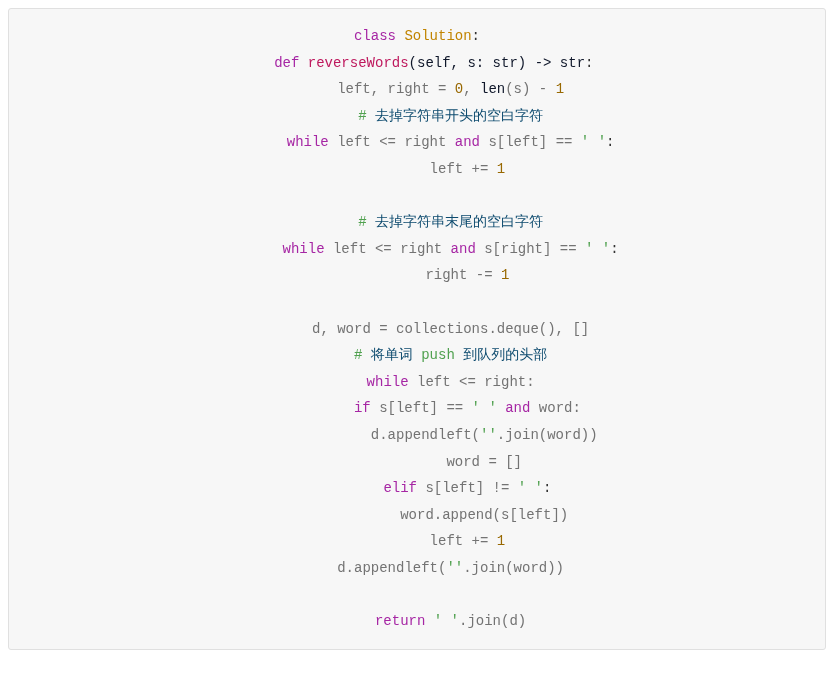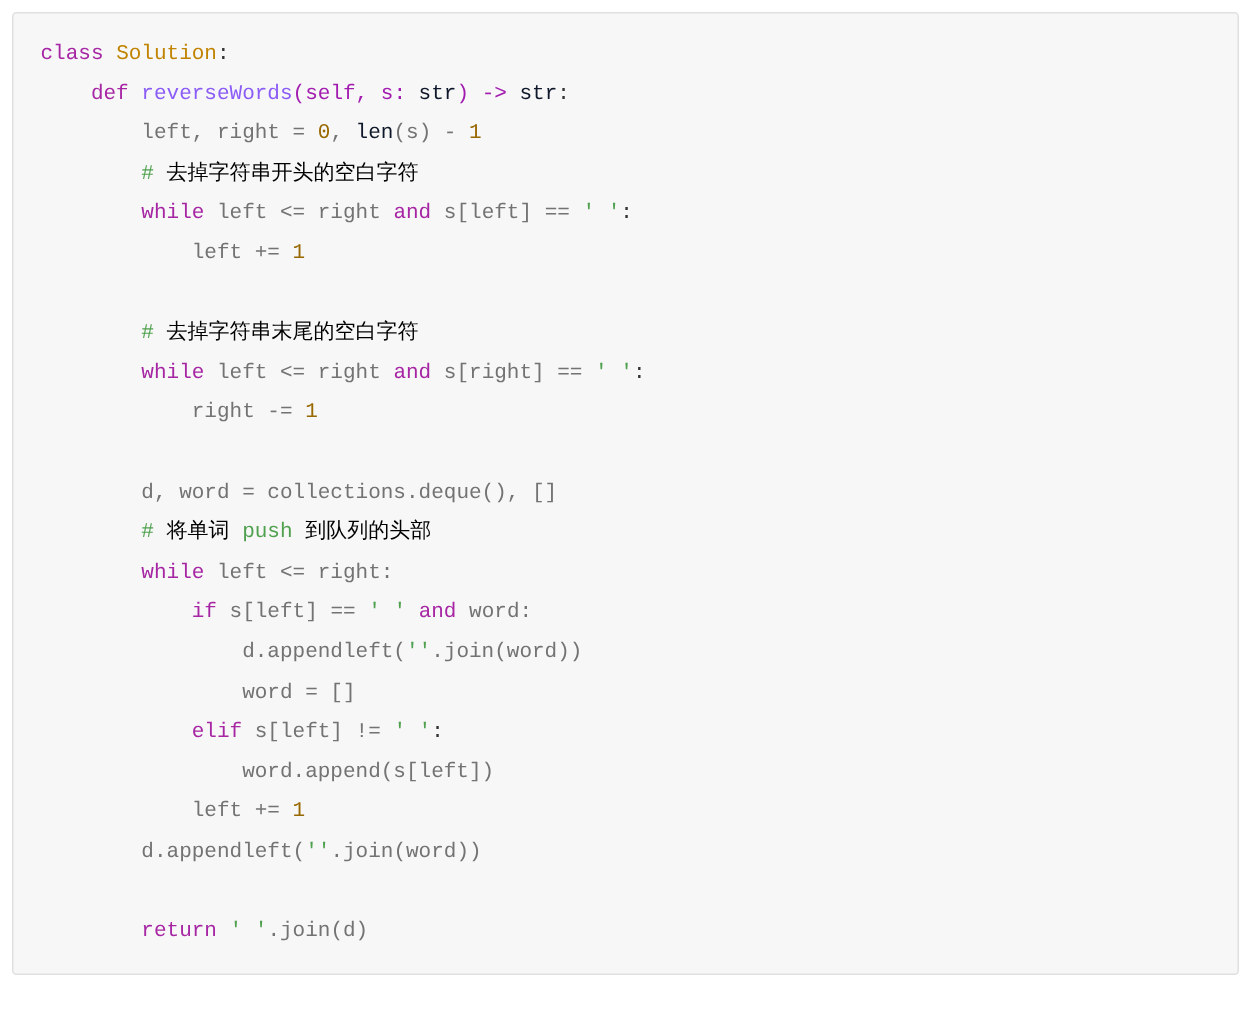--- a/index.html
+++ b/index.html
@@ -15,27 +15,27 @@
     margin: 8px;
     padding: 14px 18px;
     font-size: 14px;
     line-height: 1.9;
     white-space: pre;
     color: #333;
     overflow-x: auto;
   }
   .tok-keyword  { color: #a626a4; }  
   .tok-class    { color: #c18401; }  
-  .tok-func     { color: #8b5cf6; }  
+  .tok-func     { color: #be185d; }  
   .tok-builtin  { color: #0f172a; }  
   .tok-var      { color: #737373; }
   .tok-num      { color: #986801; }  
   .tok-str      { color: #50a14f; }  
   .tok-comment  { color: #50a14f; }  
-  .tok-cjk      { color: #000000; font-family: Liberation Mono, monospace; }
+  .tok-cjk      { color: #0c4a6e; font-family: Liberation Mono, monospace; }
   .tok-op       { color: #333333; }
-  .tok-paren    { color: #a21caf; }
-  .line { display: block; }
+  .tok-paren    { color: #0f172a; }
+  .line { display: block; text-align: center; }
 </style>
 </head>
 <body>
 
 <div class="code-block"><span class="line"><span class="tok-keyword">class</span> <span class="tok-class">Solution</span><span class="tok-op">:</span></span><span class="line">    <span class="tok-keyword">def</span> <span class="tok-func">reverseWords</span><span class="tok-paren">(self, s: </span><span class="tok-builtin">str</span><span class="tok-paren">) -&gt; </span><span class="tok-builtin">str</span><span class="tok-op">:</span></span><span class="line">        <span class="tok-var">left, right = </span><span class="tok-num">0</span><span class="tok-var">, </span><span class="tok-builtin">len</span><span class="tok-var">(s) - </span><span class="tok-num">1</span></span><span class="line">        <span class="tok-comment"># </span><span class="tok-cjk">去掉字符串开头的空白字符</span></span><span class="line">        <span class="tok-keyword">while</span><span class="tok-var"> left &lt;= right </span><span class="tok-keyword">and</span><span class="tok-var"> s[left] == </span><span class="tok-str">' '</span><span class="tok-op">:</span></span><span class="line">            <span class="tok-var">left += </span><span class="tok-num">1</span></span><span class="line"> </span><span class="line">        <span class="tok-comment"># </span><span class="tok-cjk">去掉字符串末尾的空白字符</span></span><span class="line">        <span class="tok-keyword">while</span><span class="tok-var"> left &lt;= right </span><span class="tok-keyword">and</span><span class="tok-var"> s[right] == </span><span class="tok-str">' '</span><span class="tok-op">:</span></span><span class="line">            <span class="tok-var">right -= </span><span class="tok-num">1</span></span><span class="line"> </span><span class="line">        <span class="tok-var">d, word = collections.deque(), []</span></span><span class="line">        <span class="tok-comment"># </span><span class="tok-cjk">将单词</span><span class="tok-comment"> push </span><span class="tok-cjk">到队列的头部</span></span><span class="line">        <span class="tok-keyword">while</span><span class="tok-var"> left &lt;= right:</span></span><span class="line">            <span class="tok-keyword">if</span><span class="tok-var"> s[left] == </span><span class="tok-str">' '</span><span class="tok-var"> </span><span class="tok-keyword">and</span><span class="tok-var"> word:</span></span><span class="line">                <span class="tok-var">d.appendleft(</span><span class="tok-str">''</span><span class="tok-var">.join(word))</span></span><span class="line">                <span class="tok-var">word = []</span></span><span class="line">            <span class="tok-keyword">elif</span><span class="tok-var"> s[left] != </span><span class="tok-str">' '</span><span class="tok-op">:</span></span><span class="line">                <span class="tok-var">word.append(s[left])</span></span><span class="line">            <span class="tok-var">left += </span><span class="tok-num">1</span></span><span class="line">        <span class="tok-var">d.appendleft(</span><span class="tok-str">''</span><span class="tok-var">.join(word))</span></span><span class="line"> </span><span class="line">        <span class="tok-keyword">return</span><span> </span><span class="tok-str">' '</span><span class="tok-var">.join(d)</span></span></div>
 
 </body></html>

